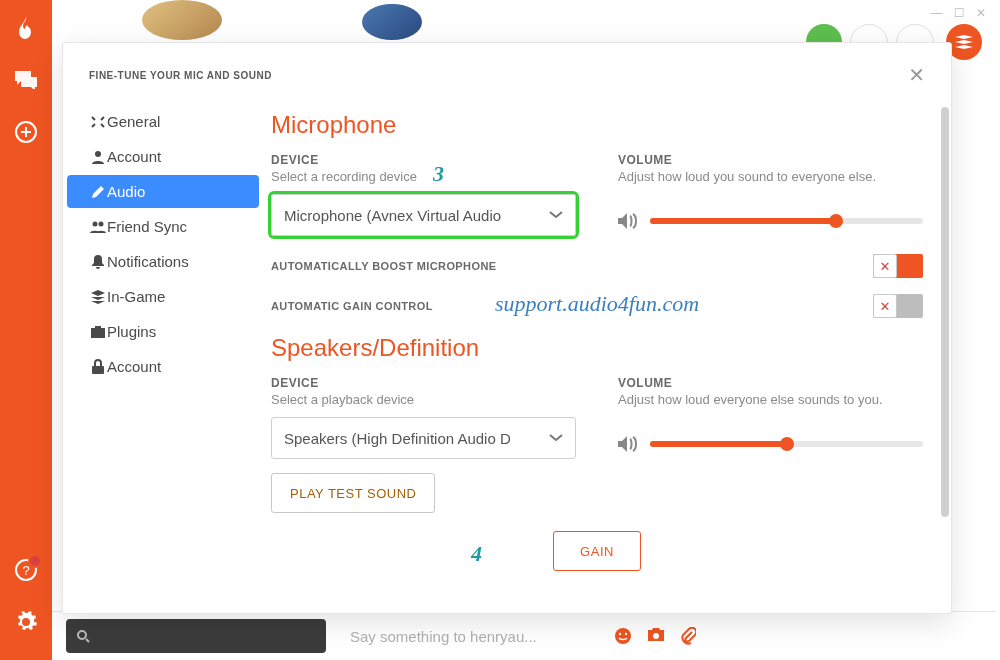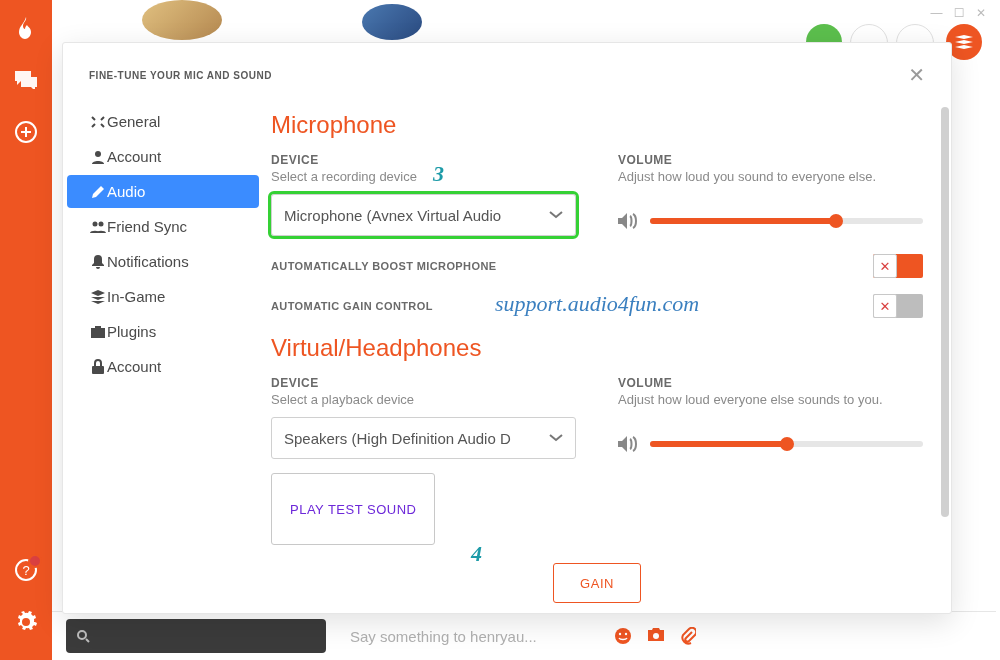--- a/index.html
+++ b/index.html
@@ -50,21 +50,21 @@
   .spk{color:#888;}
   .slider{position:relative;flex:1;height:6px;background:#e6e6e6;border-radius:3px;}
   .slider .fill{position:absolute;left:0;top:0;bottom:0;background:#ee5522;border-radius:3px;}
   .slider .thumb{position:absolute;top:50%;width:14px;height:14px;border-radius:50%;background:#ee5522;transform:translate(-50%,-50%);} 
   .toggle-row{display:flex;align-items:center;justify-content:space-between;margin:16px 0;}
   .togl{font-size:11px;font-weight:700;letter-spacing:0.4px;color:#6a6a6a;}
   .switch{width:50px;height:24px;border-radius:2px;background:#bdbdbd;position:relative;}
   .switch .knob{position:absolute;left:0;top:0;width:24px;height:24px;background:#fff;border:1px solid #c8c8c8;box-sizing:border-box;display:flex;align-items:center;justify-content:center;color:#d94040;font-size:13px;border-radius:2px;}
   .switch.on{background:#ee5522;}
   .switch.on .knob{color:#d94040;}
-  .btn{display:inline-flex;align-items:center;justify-content:center;height:38px;padding:16px 18px;border:1px solid #c8c8c8;border-radius:3px;font-size:13px;letter-spacing:0.5px;color:#6d28d9;cursor:pointer;}
+  .btn{display:inline-flex;align-items:center;justify-content:center;height:38px;padding:0 18px;border:1px solid #c8c8c8;border-radius:3px;font-size:13px;letter-spacing:0.5px;color:#a16207;cursor:pointer;}
   .done-wrap{display:flex;justify-content:center;margin-top:18px;}
   .btn.done{color:#ee5522;border-color:#ee5522;padding:0 26px;}
   
   .anno{position:absolute;font-family:Georgia,serif;font-size:22px;font-style:italic;color:#1d9ba8;font-weight:600;pointer-events:none;}
   .watermark{position:absolute;font-family:Georgia,serif;font-size:22px;font-style:italic;color:#3a7fbf;pointer-events:none;}
   svg{display:block;}
 </style>
 </head>
 <body>
 
@@ -264,21 +264,21 @@
               <div class="knob">✕</div>
             </div>
         </div>
         <div class="toggle-row">
           <div class="togl">AUTOMATIC GAIN CONTROL</div>
           <div class="switch">
               <div class="knob">✕</div>
             </div>
         </div>
 
-        <h2 class="section">Virtual/Headphones</h2>
+        <h2 class="section">Speakers/Definition</h2>
         <div class="row">
           <div class="col">
             <div class="lbl">DEVICE</div>
             <div class="sub">Select a playback device</div>
             <div class="select">
               <span>Speakers (High Definition Audio D</span>
               <span class="chev">
                   <svg width="14" height="8" viewBox="0 0 14 8" fill="none" stroke="#777" stroke-width="2">
                     <path d="M1 1l6 5 6-5"></path>
                   </svg>

